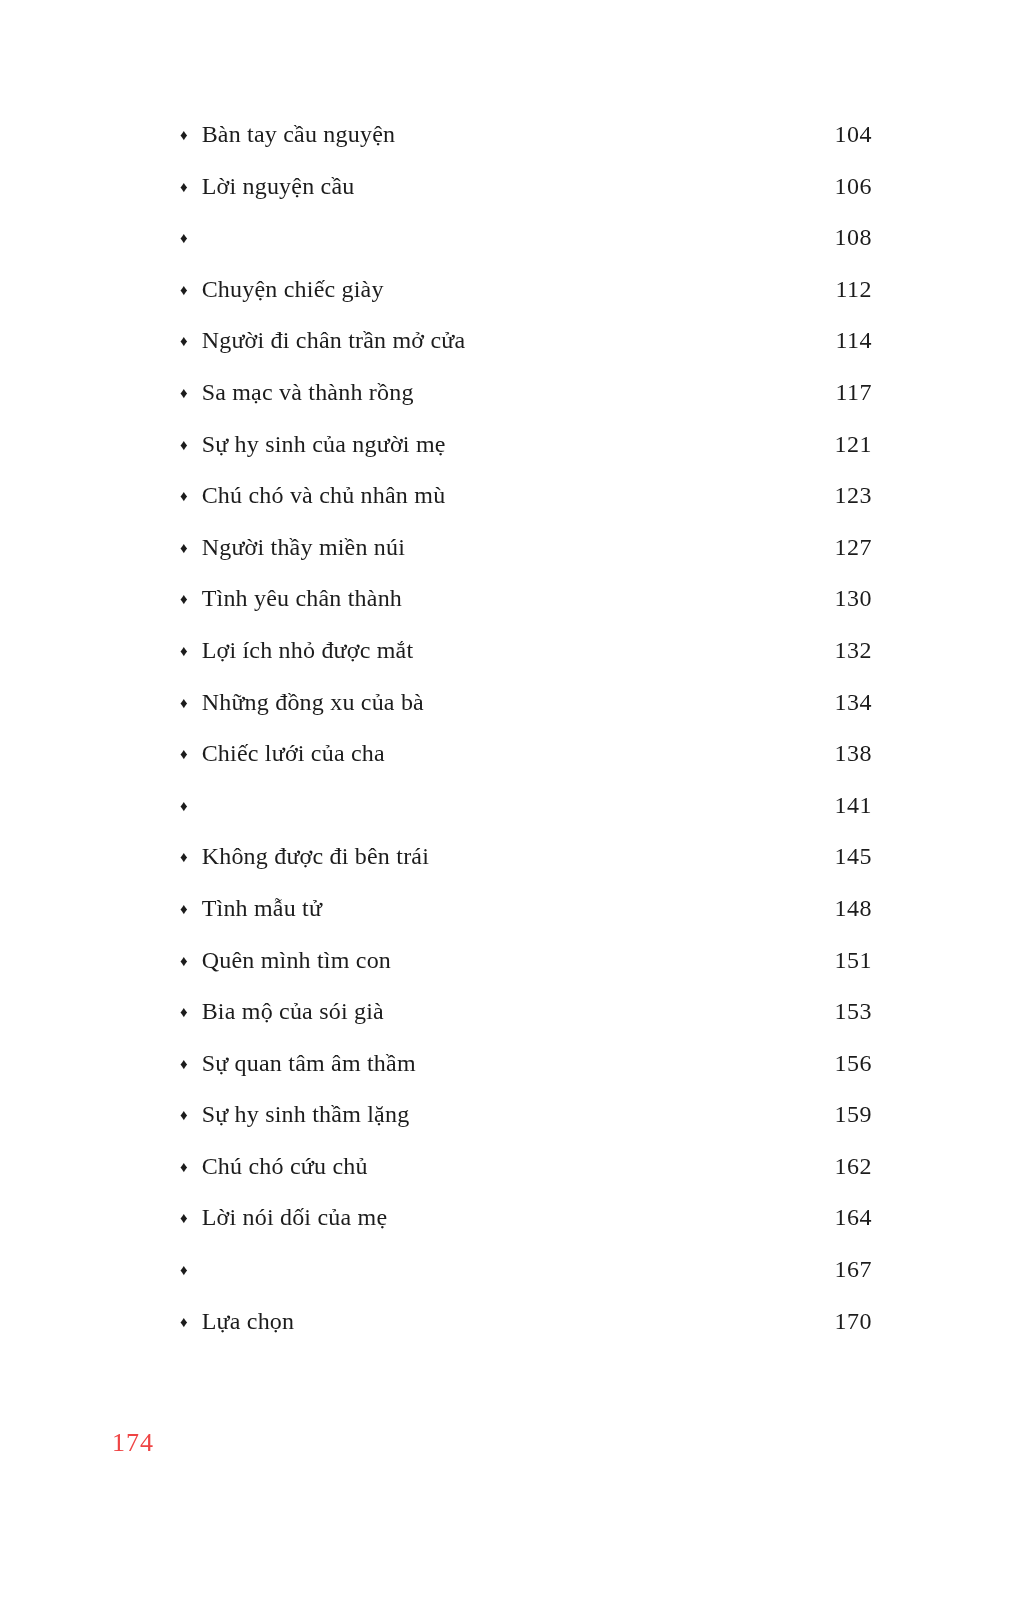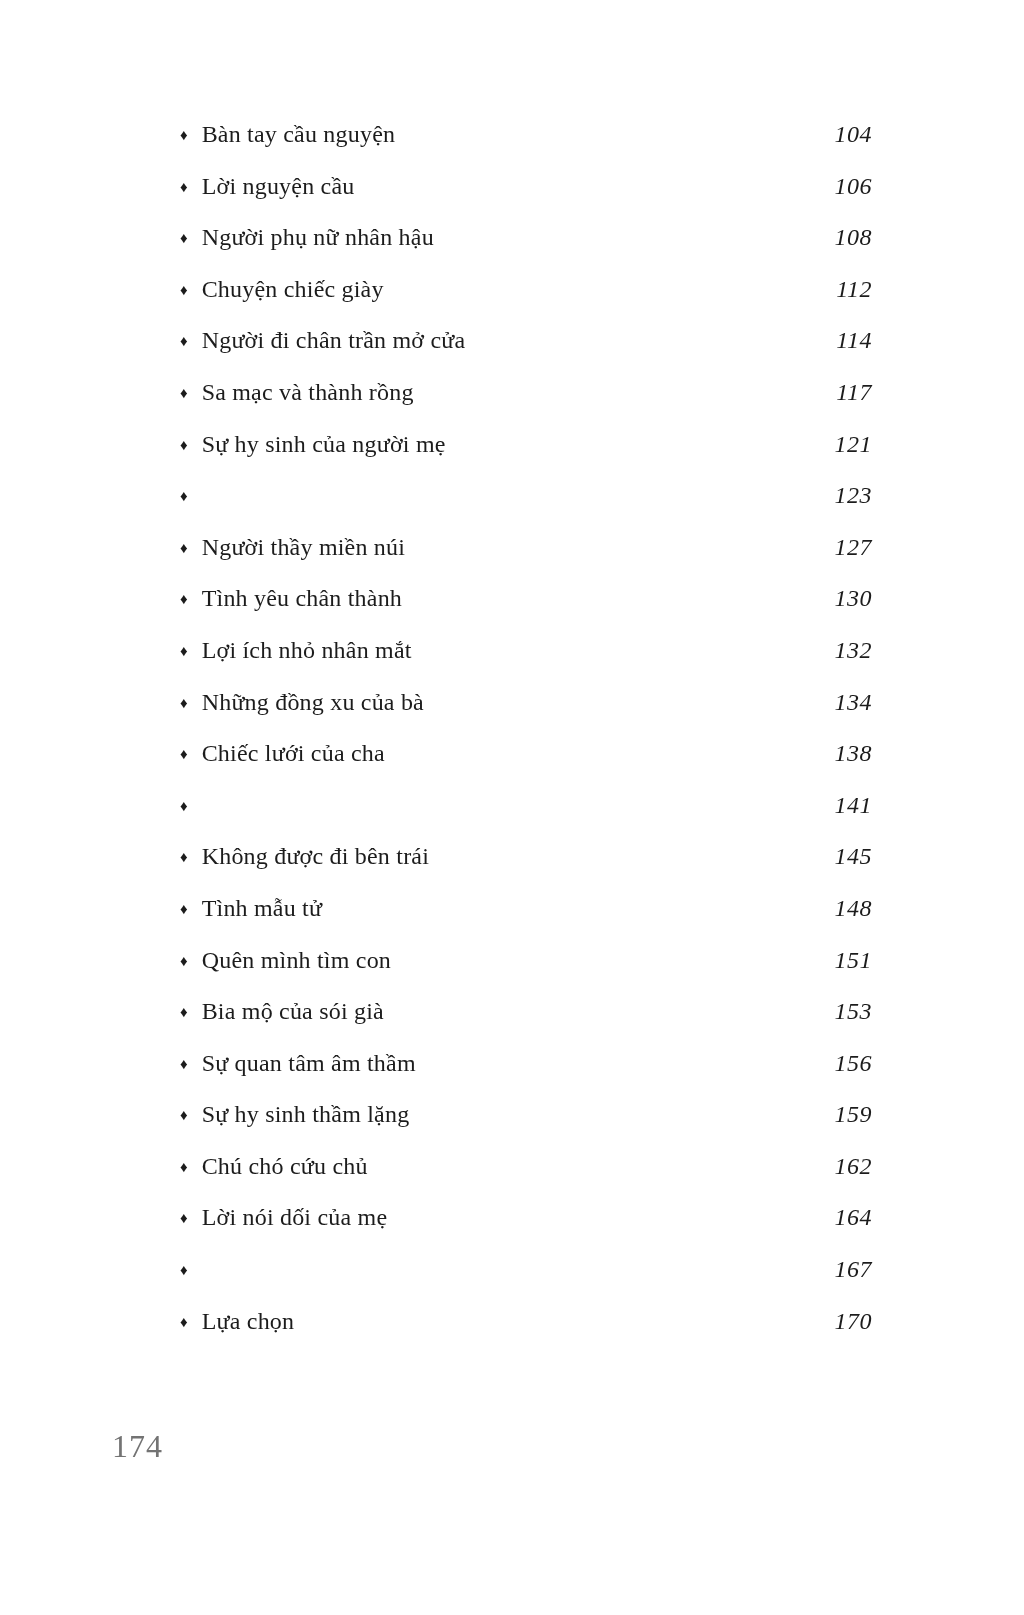--- a/index.html
+++ b/index.html
@@ -49,30 +49,29 @@
     color: #1c1c1c;
   }
 
   .toc-title {
     letter-spacing: 0.2px;
   }
 
   .toc-page {
     font-size: 24px;
     letter-spacing: 0.5px;
-    font-style: italic;
   }
 
   .footer-page-number {
     position: absolute;
     left: 112px;
     top: 1428px;
-    font-size: 32px;
+    font-size: 26px;
     letter-spacing: 1px;
-    color: #737373;
+    color: #ef4444;
   }
 </style>
 </head>
 <body>
 
 <div class="page">
 
   <div class="toc-list">
       <div class="toc-row">
         <span class="toc-left">
@@ -84,21 +83,20 @@
       <div class="toc-row">
         <span class="toc-left">
           <span class="bullet">♦</span>
           <span class="toc-title">Lời nguyện cầu</span>
         </span>
         <span class="toc-page">106</span>
       </div>
       <div class="toc-row">
         <span class="toc-left">
           <span class="bullet">♦</span>
-          <span class="toc-title">Người phụ nữ nhân hậu</span>
         </span>
         <span class="toc-page">108</span>
       </div>
       <div class="toc-row">
         <span class="toc-left">
           <span class="bullet">♦</span>
           <span class="toc-title">Chuyện chiếc giày</span>
         </span>
         <span class="toc-page">112</span>
       </div>
@@ -119,41 +117,42 @@
       <div class="toc-row">
         <span class="toc-left">
           <span class="bullet">♦</span>
           <span class="toc-title">Sự hy sinh của người mẹ</span>
         </span>
         <span class="toc-page">121</span>
       </div>
       <div class="toc-row">
         <span class="toc-left">
           <span class="bullet">♦</span>
+          <span class="toc-title">Chú chó và chủ nhân mù</span>
         </span>
         <span class="toc-page">123</span>
       </div>
       <div class="toc-row">
         <span class="toc-left">
           <span class="bullet">♦</span>
           <span class="toc-title">Người thầy miền núi</span>
         </span>
         <span class="toc-page">127</span>
       </div>
       <div class="toc-row">
         <span class="toc-left">
           <span class="bullet">♦</span>
           <span class="toc-title">Tình yêu chân thành</span>
         </span>
         <span class="toc-page">130</span>
       </div>
       <div class="toc-row">
         <span class="toc-left">
           <span class="bullet">♦</span>
-          <span class="toc-title">Lợi ích nhỏ nhân mắt</span>
+          <span class="toc-title">Lợi ích nhỏ được mắt</span>
         </span>
         <span class="toc-page">132</span>
       </div>
       <div class="toc-row">
         <span class="toc-left">
           <span class="bullet">♦</span>
           <span class="toc-title">Những đồng xu của bà</span>
         </span>
         <span class="toc-page">134</span>
       </div>

